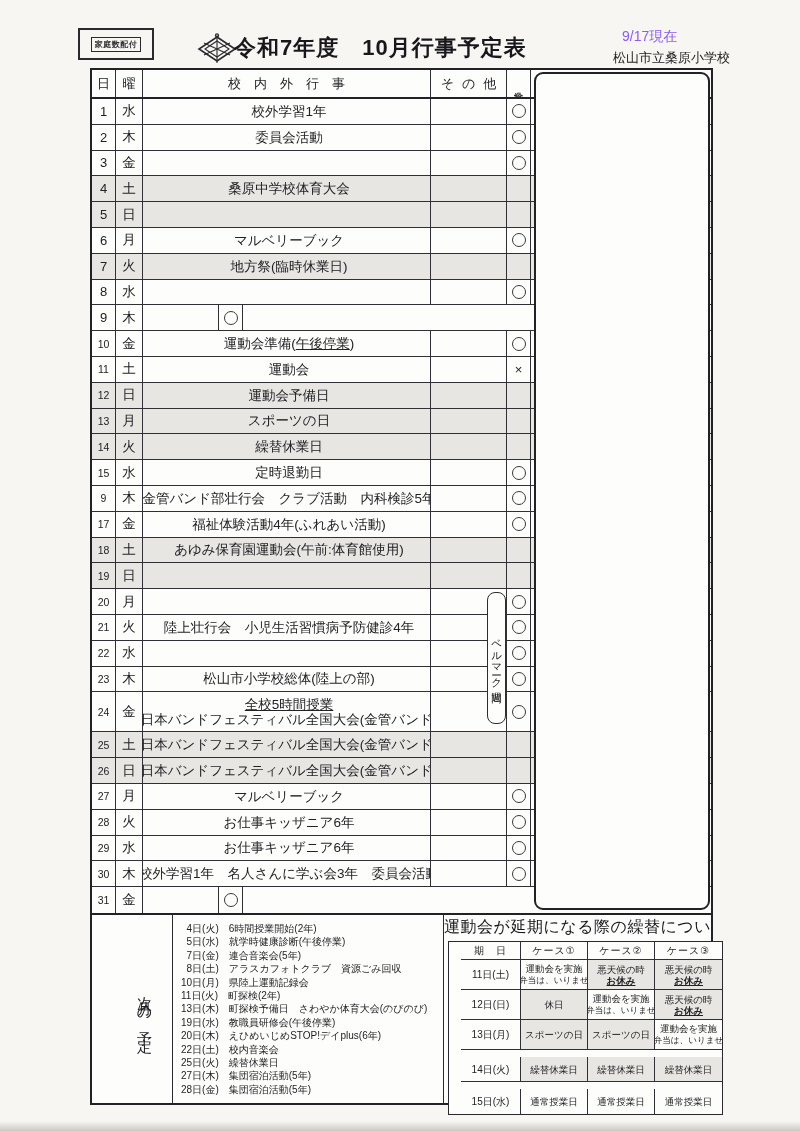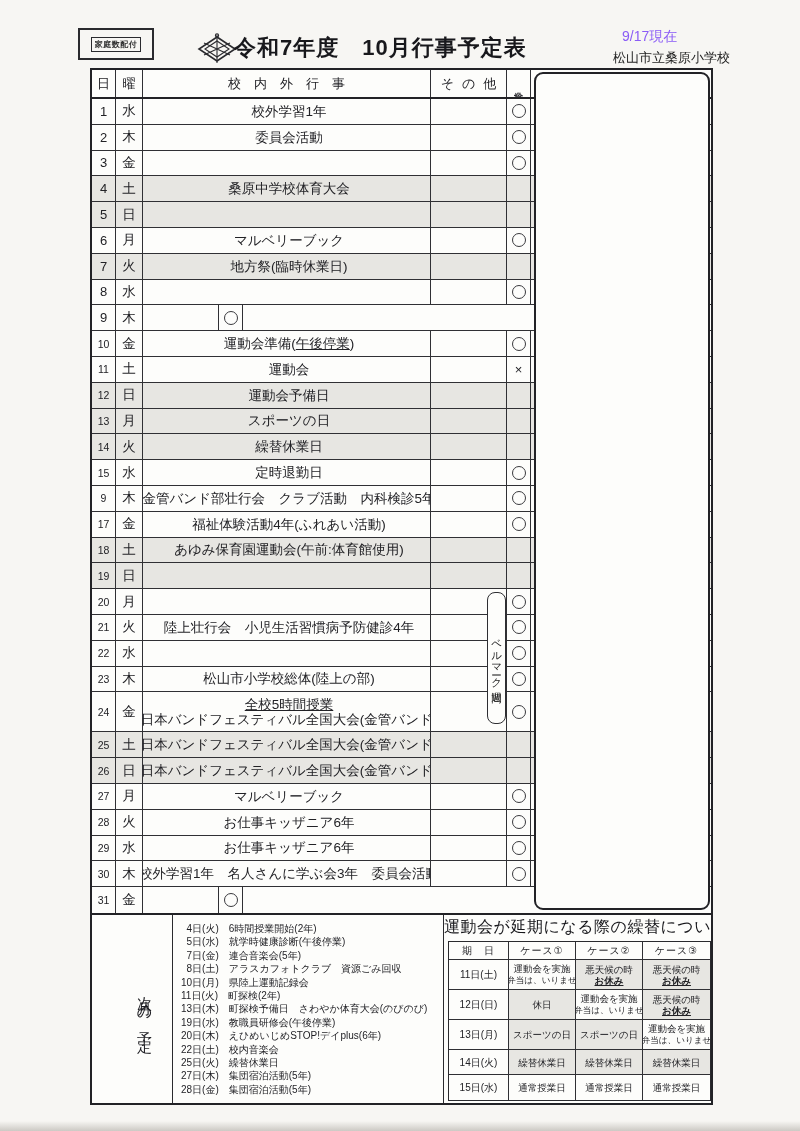--- a/index.html
+++ b/index.html
@@ -44,26 +44,26 @@
   .bellmark{position:absolute;left:487px;top:592px;width:17px;height:130px;border:1.5px solid #2e2e32;border-radius:8px;background:#fdfdfb;
     writing-mode:vertical-rl;font-size:10.5px;line-height:15px;display:flex;align-items:center;justify-content:center;letter-spacing:1px;color:#222;}
   
   .bottom{position:absolute;left:90px;top:913px;width:623px;height:192px;border:2px solid #222226;box-sizing:border-box;display:flex;background:#fdfdfb;}
   .nm{width:352px;border-right:1.5px solid #2a2a2e;box-sizing:border-box;position:relative;}
   .nm-label{position:absolute;left:40px;top:0;height:100%;width:24px;writing-mode:vertical-rl;display:flex;align-items:center;justify-content:center;font-size:15px;letter-spacing:6px;color:#1d1d22;}
   .nm-sep{position:absolute;left:80px;top:0;height:100%;border-left:1.2px solid #2a2a2e;}
   .nm-list{position:absolute;left:89px;top:7px;font-size:10px;line-height:13.4px;white-space:pre;color:#1d1d22;}
   .pp{flex:1;position:relative;}
   .pp-title{position:absolute;left:0;top:2px;width:100%;text-align:center;font-size:16px;letter-spacing:.5px;color:#17171b;}
-  .pp-table{position:absolute;left:4px;top:26px;width:261px;border:1.5px solid #2a2a2e;box-sizing:content-box;background:#fdfdfb;}
+  .pp-table{position:absolute;left:4px;top:26px;width:261px;border:1.5px solid #2a2a2e;box-sizing:content-box;background:#fdfdfb;padding-left:12px;}
   .pp-row{display:flex;border-bottom:1px solid #303034;box-sizing:border-box;}
   .pp-row:last-child{border-bottom:none;}
   .pp-head{height:18px;}
   .pp-row.t2{height:30px;}
-  .pp-row.t1{height:25px;}
+  .pp-row.t1{height:25px;margin-top:7px;}
   .pp-cell{box-sizing:border-box;border-right:1px solid #303034;width:67px;display:flex;flex-direction:column;align-items:center;justify-content:center;font-size:9.5px;line-height:11px;text-align:center;overflow:hidden;}
   .pp-cell:last-child{border-right:none;}
   .pp-cell.pp-date{width:60px;font-size:10px;}
   .pp-head .pp-cell{font-size:10px;letter-spacing:1px;}
   .pp-cell.shaded{background:#e7e6e2;}
   .pp-line{white-space:pre;}
   .pp-line .small{font-size:8.6px;}
   .pp-line .u{font-weight:700;text-decoration:underline;}
   .bottom-shadow{position:absolute;left:0;bottom:0;width:800px;height:10px;background:linear-gradient(#f7f6f3,#ccc9c4);}
 </style>

